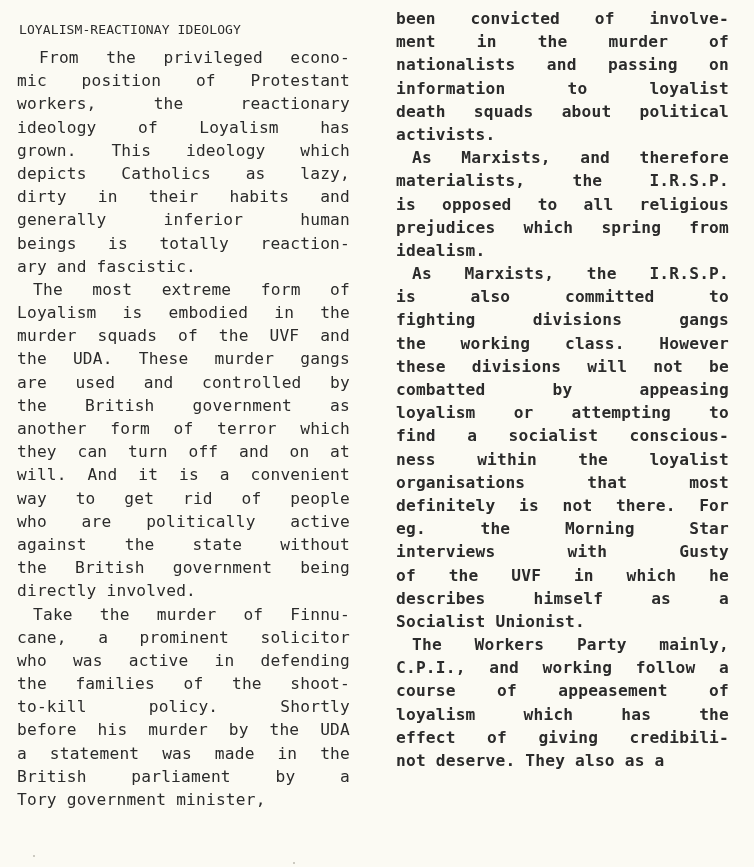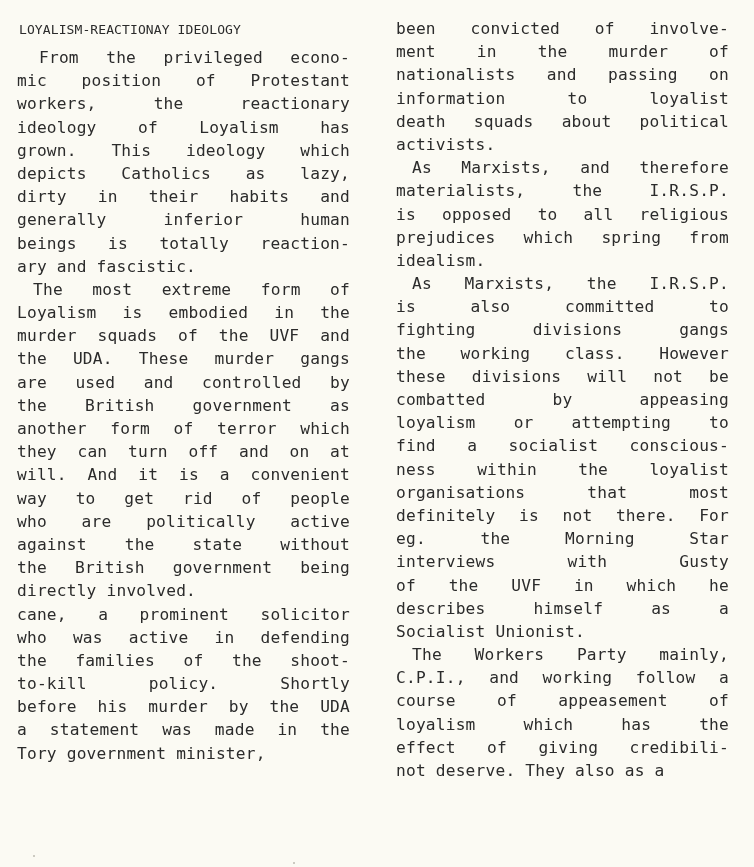--- a/index.html
+++ b/index.html
@@ -102,31 +102,33 @@
         <span class="line">another form of terror which</span>
         <span class="line">they can turn off and on at</span>
         <span class="line">will. And it is a convenient</span>
         <span class="line">way to  get rid of people</span>
         <span class="line">who are politically active</span>
         <span class="line">against the state without</span>
         <span class="line">the British government being</span>
         <span class="line last">directly involved.</span>
       </div>
       <div>
+        <span class="line indent">Take the murder of Finnu-</span>
         <span class="line">cane, a prominent solicitor</span>
         <span class="line">who was active in defending</span>
         <span class="line">the families of the shoot-</span>
         <span class="line">to-kill policy. Shortly</span>
         <span class="line">before his murder by the UDA</span>
         <span class="line">a statement was made in the</span>
+        <span class="line">British parliament by a</span>
         <span class="line last">Tory government minister,</span>
       </div>
     </div>
 
-  <div class="column col-right" id="col-right" style="top:17px;">
+  <div class="column col-right" id="col-right" style="top:7px;font-weight:bold;">
       <div>
         <span class="line">been convicted of involve-</span>
         <span class="line">ment in the murder of</span>
         <span class="line">nationalists and passing on</span>
         <span class="line">information to loyalist</span>
         <span class="line">death squads about political</span>
         <span class="line last">activists.</span>
       </div>
       <div>
         <span class="line indent">As Marxists, and therefore</span>

